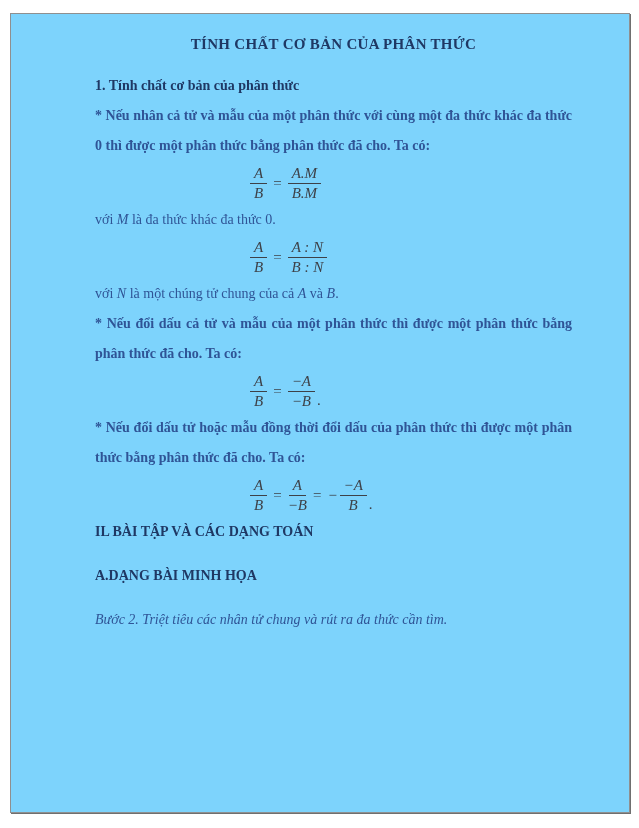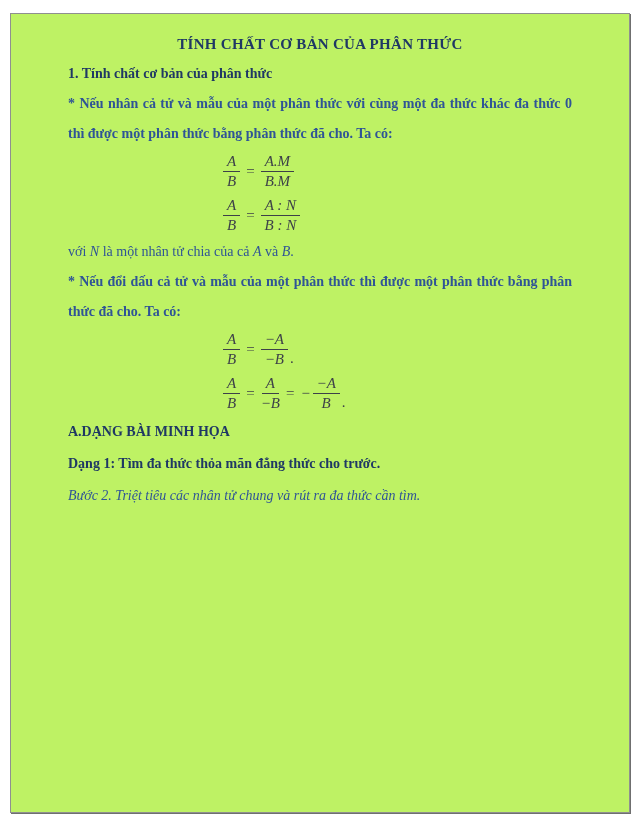--- a/index.html
+++ b/index.html
@@ -11,23 +11,23 @@
     font-family: "Liberation Serif", "DejaVu Serif", serif;
   }
   .page {
     position: absolute;
     left: 10px;
     top: 13px;
     right: 9px;
     bottom: 15px;
     border: 1px solid #8f8f8f;
     box-shadow: 1px 1px 0 #6f6f6f;
-    background: #bef264;
+    background: #7dd3fc;
     box-sizing: border-box;
-    padding: 15px 57px 0 57px;
+    padding: 15px 57px 0 84px;
     overflow: hidden;
   }
   .title {
     text-align: center;
     font-weight: bold;
     font-size: 15px;
     letter-spacing: 0.3px;
     color: #1f3864;
     line-height: 30px;
   }
@@ -51,22 +51,22 @@
   }
   .var {
     font-style: italic;
   }
   .it {
     font-style: italic;
     font-size: 14px;
     color: #2f5496;
     line-height: 30px;
   }
-  .mt4 { margin-top: 0; }
-  .mt2 { margin-top: 2px; }
+  .mt4 { margin-top: 12px; }
+  .mt2 { margin-top: 14px; }
   .formula {
     height: 44px;
     display: flex;
     align-items: center;
     padding-left: 155px;
     color: #3d4148;
     font-style: italic;
     font-size: 15px;
   }
   .frac {
@@ -112,74 +112,76 @@
         <span class="num">A</span>
         <span class="den">B</span>
       </span>
     <span class="rel">=</span>
     <span class="frac">
         <span class="num">A.M</span>
         <span class="den">B.M</span>
       </span>
   </div>
 
+  <div class="note"><span>với </span><span class="var">M</span><span> là đa thức khác đa thức 0.</span></div>
 
 
   <div class="formula">
     <span class="frac">
         <span class="num">A</span>
         <span class="den">B</span>
       </span>
     <span class="rel">=</span>
     <span class="frac">
         <span class="num">A : N</span>
         <span class="den">B : N</span>
       </span>
   </div>
 
-  <div class="note"><span>với </span><span class="var">N</span><span> là một nhân tử chia của cả </span><span class="var">A</span><span> và </span><span class="var">B</span><span>.</span></div>
+  <div class="note"><span>với </span><span class="var">N</span><span> là một chúng tử chung của cả </span><span class="var">A</span><span> và </span><span class="var">B</span><span>.</span></div>
 
 
   <div class="body-text">* Nếu đổi dấu cả tử và mẫu của một phân thức thì được một phân thức bằng phân thức đã cho. Ta có:</div>
 
   <div class="formula">
     <span class="frac">
         <span class="num">A</span>
         <span class="den">B</span>
       </span>
     <span class="rel">=</span>
     <span class="frac">
         <span class="num">−A</span>
         <span class="den">−B</span>
       </span>
     <span class="fdot">.</span>
   </div>
 
+  <div class="body-text">* Nếu đổi dấu tử hoặc mẫu đồng thời đổi dấu của phân thức thì được một phân thức bằng phân thức đã cho. Ta có:</div>
 
   <div class="formula">
     <span class="frac">
         <span class="num">A</span>
         <span class="den">B</span>
       </span>
     <span class="rel">=</span>
     <span class="frac">
         <span class="num">A</span>
         <span class="den">−B</span>
       </span>
     <span class="rel">=</span>
     <span class="sign">−</span>
     <span class="frac">
         <span class="num">−A</span>
         <span class="den">B</span>
       </span>
     <span class="fdot">.</span>
   </div>
 
+  <div class="h">IL BÀI TẬP VÀ CÁC DẠNG TOÁN</div>
 
   <div class="h mt2">A.DẠNG BÀI MINH HỌA</div>
 
-  <div class="h mt2">Dạng 1: Tìm đa thức thỏa mãn đẳng thức cho trước.</div>
 
 
 
   <div class="it mt2">Bước 2. Triệt tiêu các nhân tử chung và rút ra đa thức cần tìm.</div>
 
 </div>
 
 </body></html>

